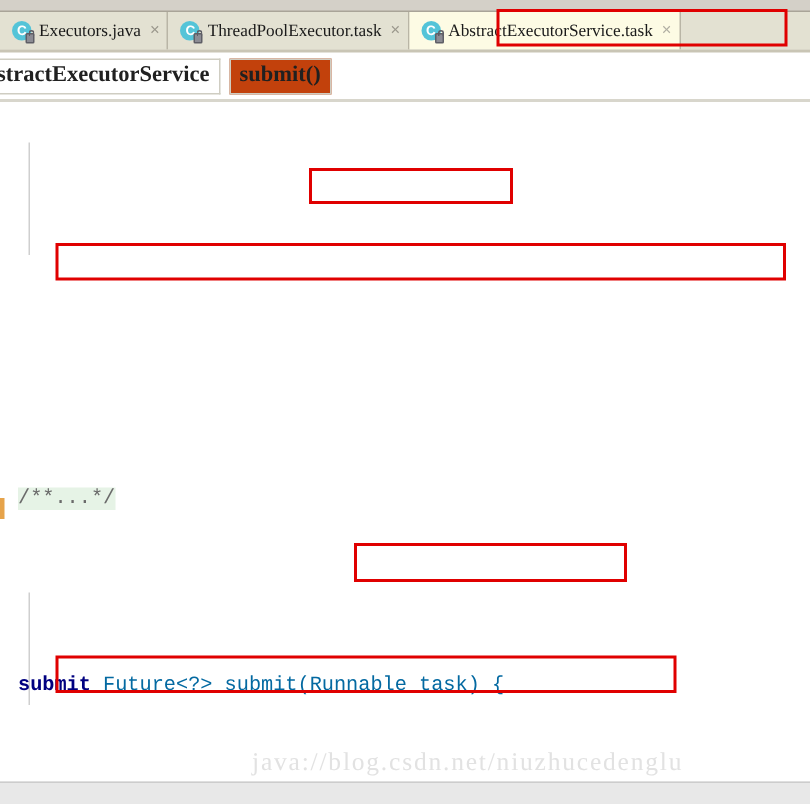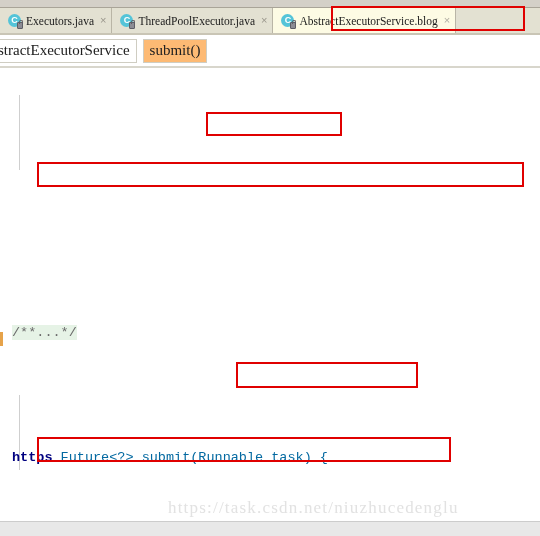--- a/index.html
+++ b/index.html
@@ -133,38 +133,39 @@
   }
 
   
   .breadcrumb-bar {
     position: absolute;
     left: 0; top: 36px;
     width: 540px; height: 30px;
     background: #ffffff;
     display: flex;
     align-items: center;
+    font-weight: bold;
   }
   .crumb {
     font-family: "Liberation Serif", serif;
     font-size: 15px;
     color: #202020;
     padding: 2px 6px 3px 6px;
     border: 1px solid #cfcdc2;
     background: #ffffff;
     box-sizing: border-box;
     white-space: nowrap;
     line-height: 17px;
   }
   .crumb.clipped {
     margin-left: -8px;
     border-left: none;
   }
   .crumb.selected {
-    background: #fdba74;
+    background: #c2410c;
     border-color: #cfcdc2;
     margin-left: 6px;
   }
   .breadcrumb-sep {
     position: absolute;
     left: 0; top: 66px;
     width: 540px; height: 2px;
     background: #d8d6cc;
   }
 
@@ -257,30 +258,30 @@
       </span>
       <span class="tab-label">Executors.java</span>
       <span class="tab-close">×</span>
     </div>
 
     <div class="tab">
       <span class="tab-icon">
         <span class="c-glyph">C</span>
         <span class="lock-glyph"></span>
       </span>
-      <span class="tab-label">ThreadPoolExecutor.java</span>
+      <span class="tab-label">ThreadPoolExecutor.task</span>
       <span class="tab-close">×</span>
     </div>
 
     <div class="tab active">
       <span class="tab-icon">
         <span class="c-glyph">C</span>
         <span class="lock-glyph"></span>
       </span>
-      <span class="tab-label">AbstractExecutorService.blog</span>
+      <span class="tab-label">AbstractExecutorService.task</span>
       <span class="tab-close">×</span>
     </div>
 
     <div class="tab-bar-filler"></div>
   </div>
   <div class="tab-bar-underline"></div>
   <div class="tab-annot"></div>
 
   <div class="breadcrumb-bar">
     <span class="crumb clipped">stractExecutorService</span>
@@ -294,21 +295,21 @@
       
       <div class="indent-guide" style="left:19px; top:25px; height:75px;"></div>
       <div class="indent-guide" style="left:19px; top:325px; height:75px;"></div>
       
       <div class="change-marker" style="top:262px; height:14px;"></div>
 
       
       <div class="line"><span class="fold">/**...*/</span></div>
 
       
-      <div class="line"><span class="kw">https</span><span class="plain"> Future&lt;?&gt; submit(Runnable task) {</span></div>
+      <div class="line"><span class="kw">submit</span><span class="plain"> Future&lt;?&gt; submit(Runnable task) {</span></div>
 
       
       
 
       
       
 
       
       
 
@@ -352,17 +353,17 @@
       
 
     </div>
 
     <div class="annot" style="left:206px; top:42px;  width:136px; height:24px;"></div>
     <div class="annot" style="left:37px;  top:92px;  width:487px; height:25px;"></div>
     <div class="annot" style="left:236px; top:292px; width:182px; height:26px;"></div>
     <div class="annot" style="left:37px;  top:367px; width:414px; height:25px;"></div>
   </div>
 
-  <div class="watermark">https://task.csdn.net/niuzhucedenglu</div>
+  <div class="watermark">java://blog.csdn.net/niuzhucedenglu</div>
 
   <div class="bottom-bar"></div>
 
 </div>
 
 </body></html>

